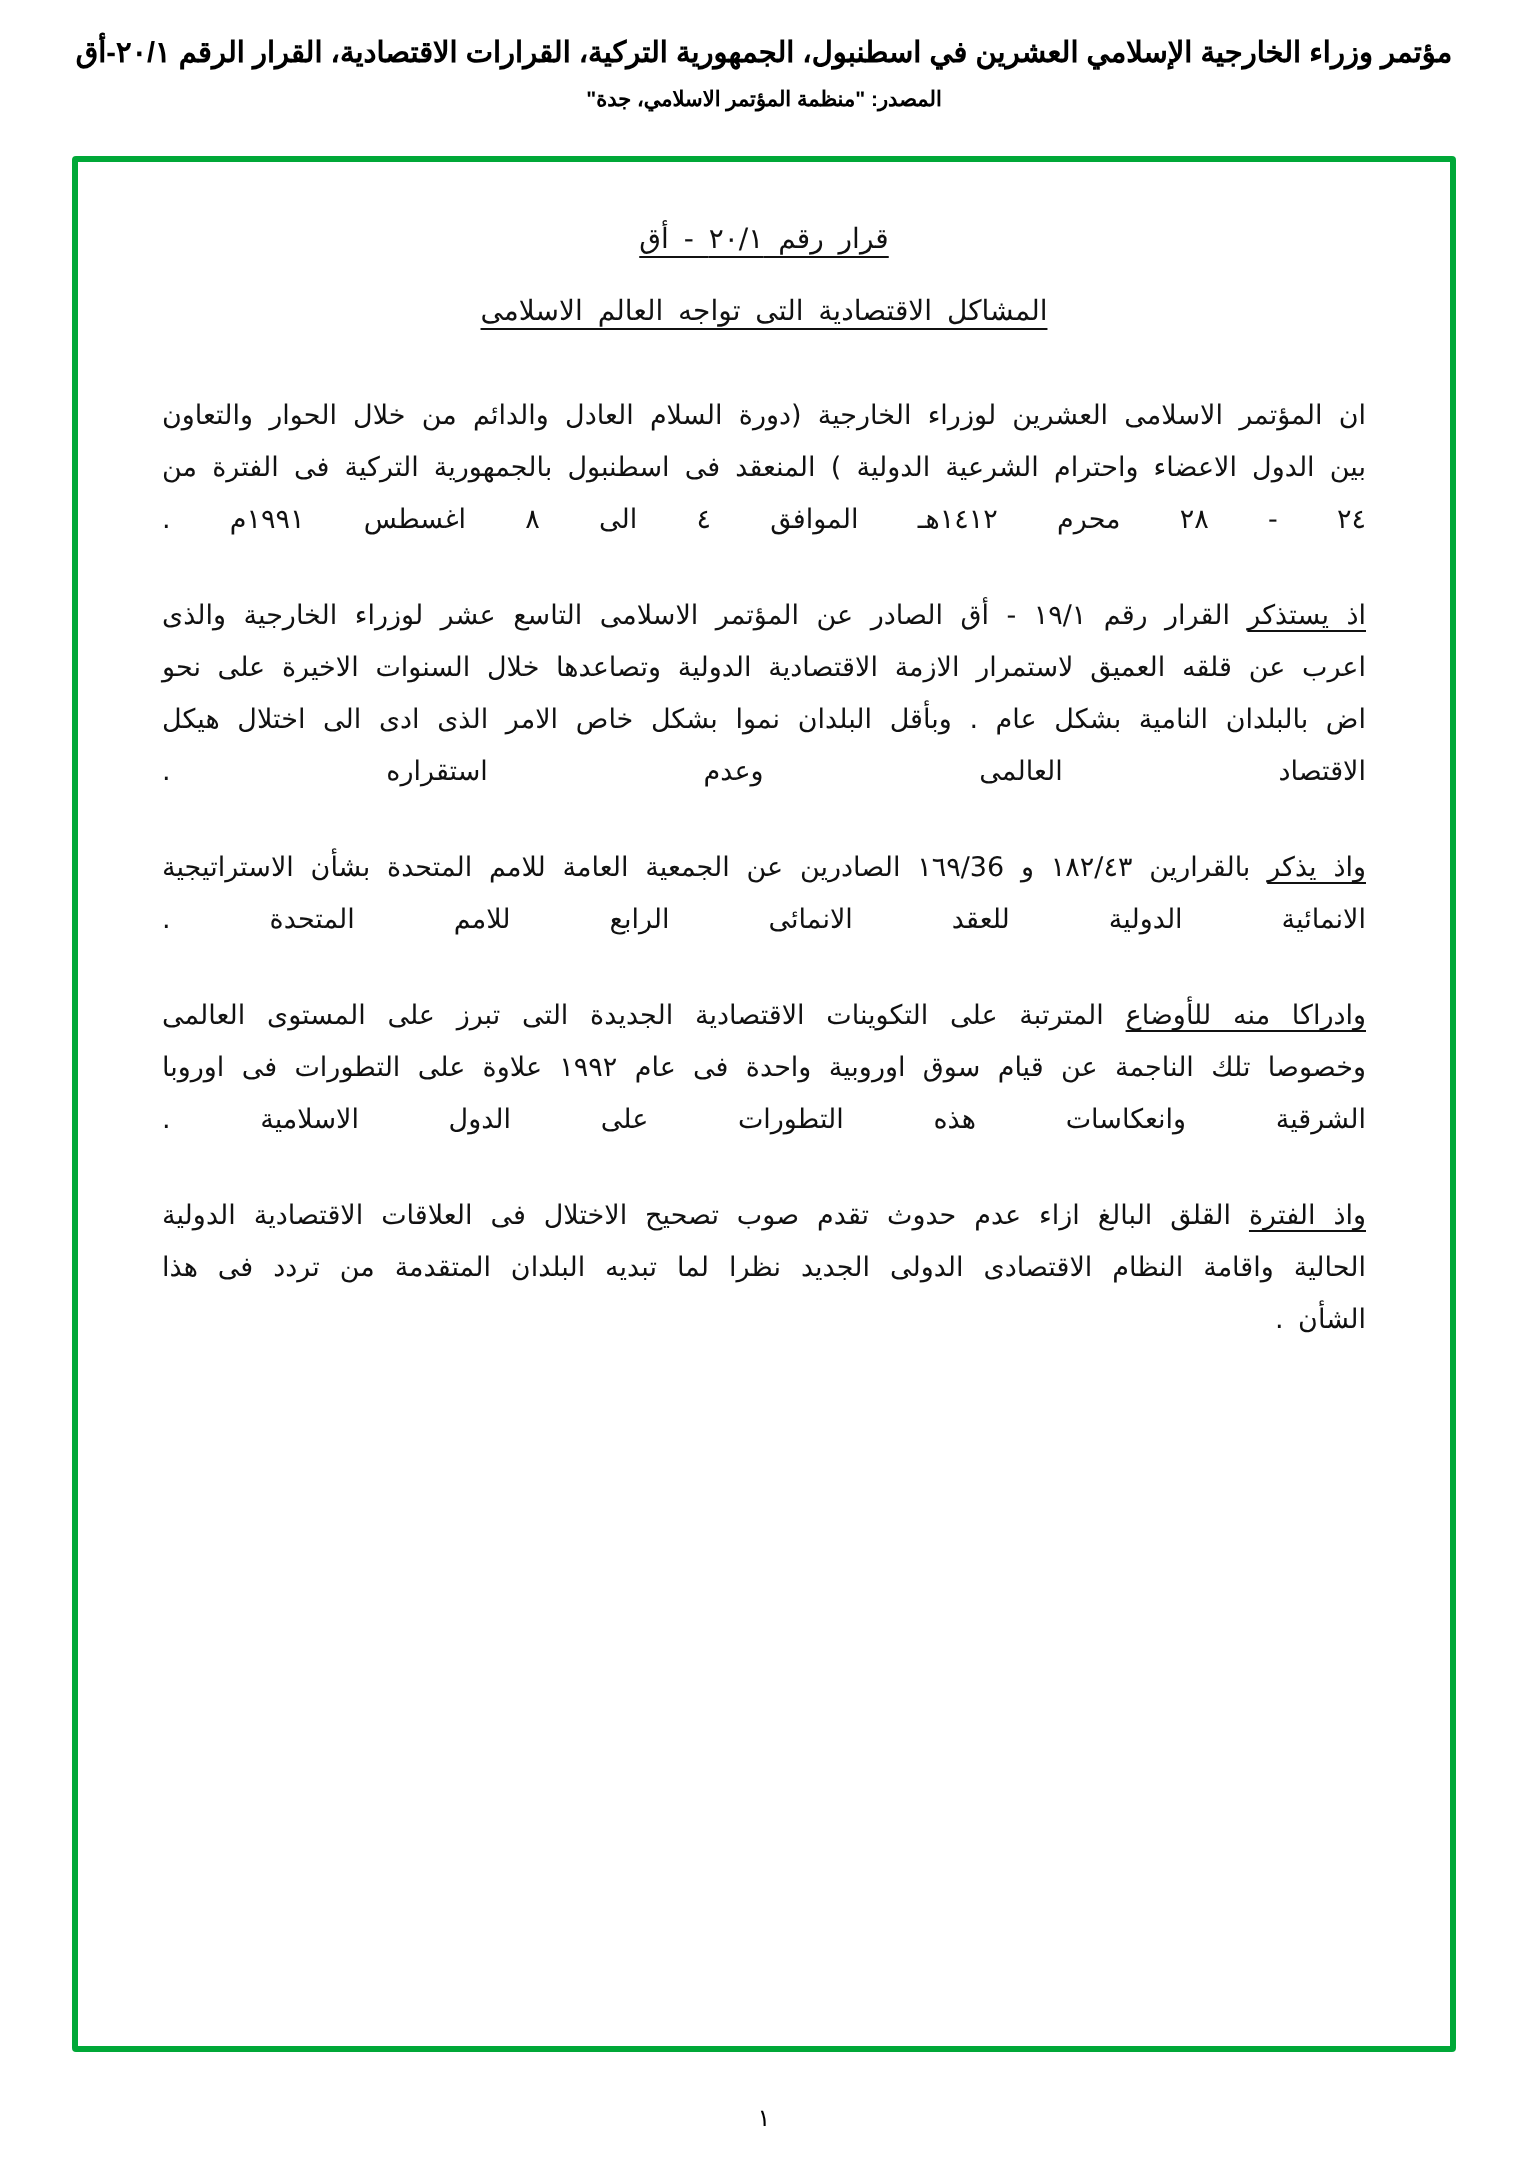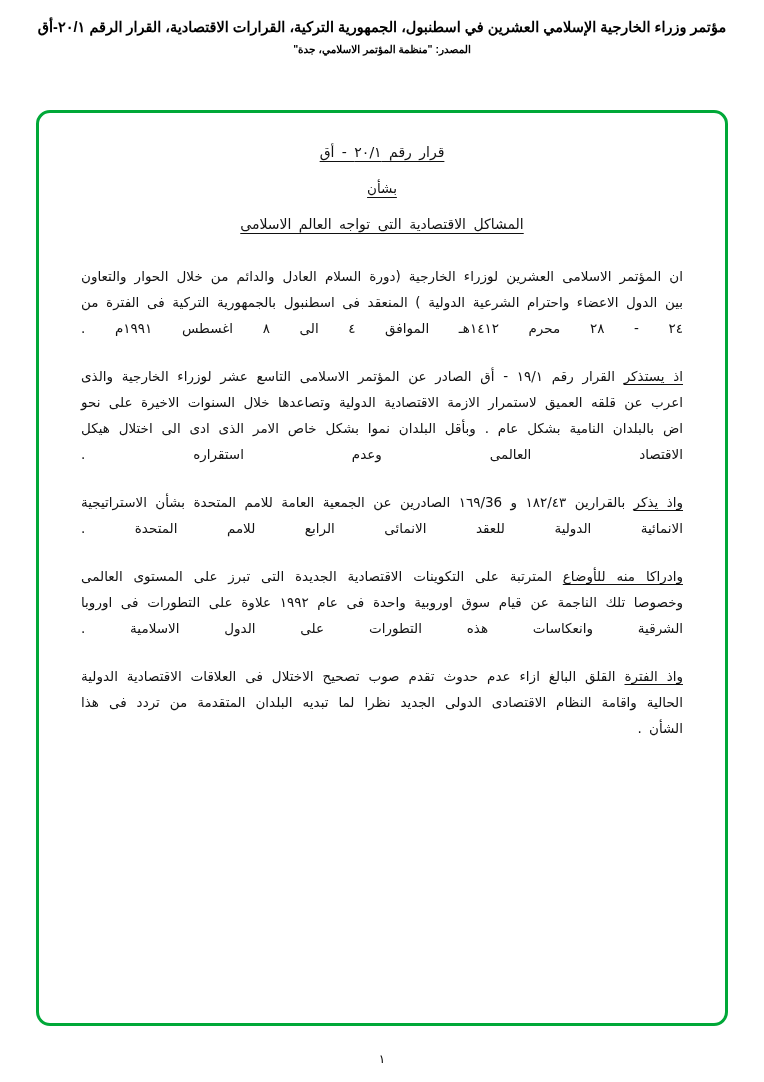--- a/index.html
+++ b/index.html
@@ -45,24 +45,23 @@
   }
 
   
   .frame {
     position: absolute;
     top: 78px;
     right: 36px;
     left: 36px;
     bottom: 56px;
     border: 3px solid #00a838;
-    border-radius: 14px;
+    border-radius: 2px;
     box-sizing: border-box;
     background: #fff;
-    margin-top: 32px;
   }
   .frame-inner {
     padding: 26px 42px 20px 42px;
     direction: rtl;
     text-align: justify;
     text-justify: inter-word;
   }
 
   
   .doc-text {
@@ -132,21 +131,20 @@
 
   <div class="header">
     <div class="header-title">مؤتمر وزراء الخارجية الإسلامي العشرين في اسطنبول، الجمهورية التركية، القرارات الاقتصادية، القرار الرقم ٢٠/١-أق</div>
     <div class="header-source">المصدر: "منظمة المؤتمر الاسلامي، جدة"</div>
   </div>
 
   <div class="frame">
     <div class="frame-inner doc-text">
 
       <div class="res-number">قرار رقم ٢٠/١ - أق</div>
-      <div class="res-about">بشأن</div>
       <div class="res-subject">المشاكل الاقتصادية التى تواجه العالم الاسلامى</div>
 
       <p class="para">
         <span class="lead"></span><span>ان المؤتمر الاسلامى العشرين لوزراء الخارجية (دورة السلام العادل والدائم من خلال الحوار والتعاون بين الدول الاعضاء واحترام الشرعية الدولية ) المنعقد فى اسطنبول بالجمهورية التركية فى الفترة من ٢٤ - ٢٨ محرم ١٤١٢هـ الموافق ٤ الى ٨ اغسطس ١٩٩١م .</span>
       </p>
 
       <p class="para">
         <span class="lead">اذ يستذكر</span><span> القرار رقم ١٩/١ - أق الصادر عن المؤتمر الاسلامى التاسع عشر لوزراء الخارجية والذى اعرب عن قلقه العميق لاستمرار الازمة الاقتصادية الدولية وتصاعدها خلال السنوات الاخيرة على نحو اض بالبلدان النامية بشكل عام . وبأقل البلدان نموا بشكل خاص الامر الذى ادى الى اختلال هيكل الاقتصاد العالمى وعدم استقراره .</span>
       </p>
 

